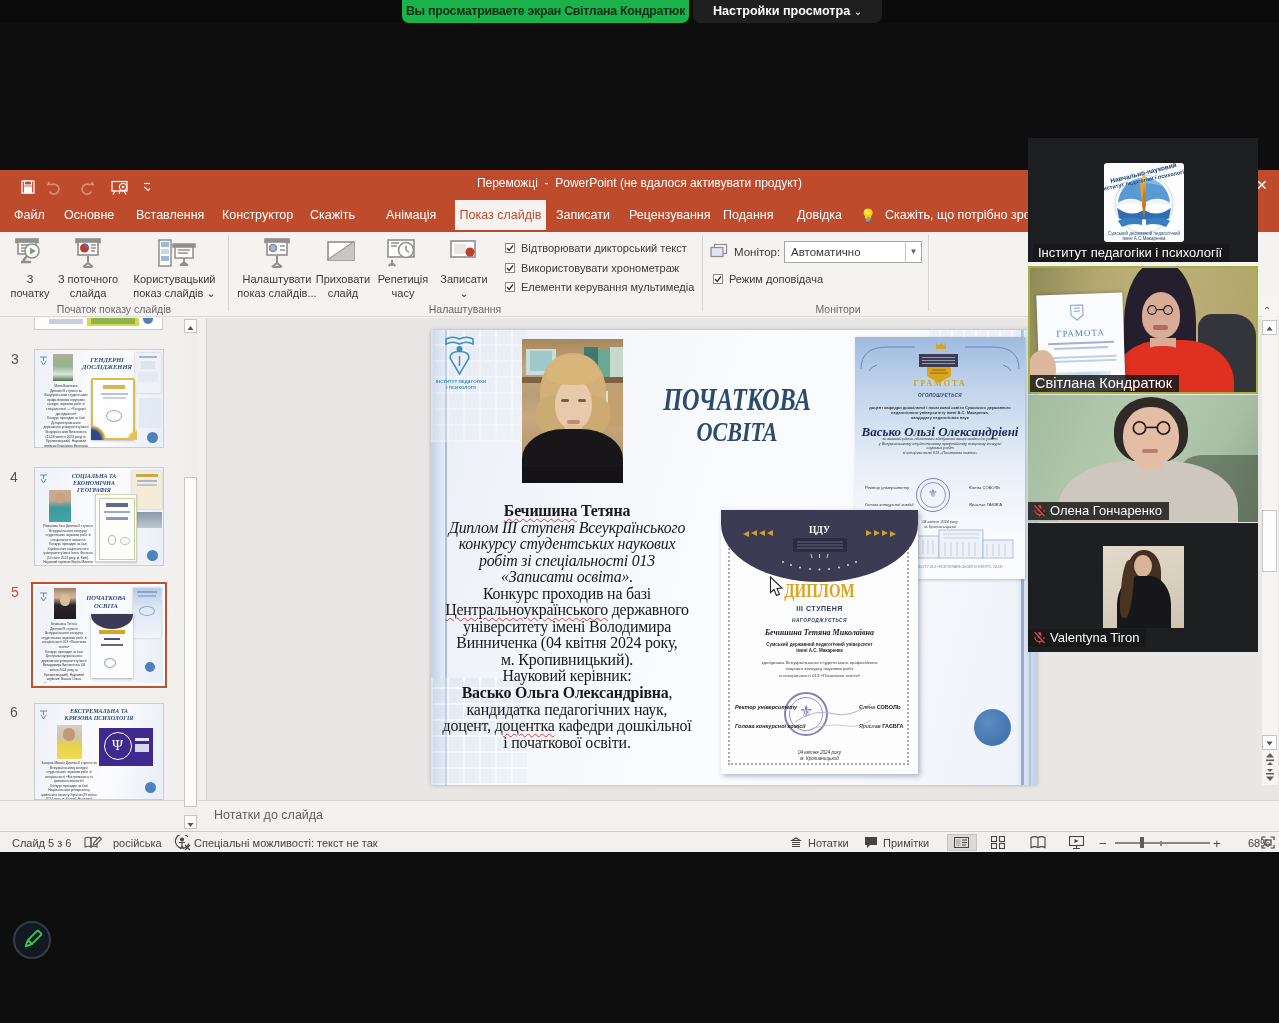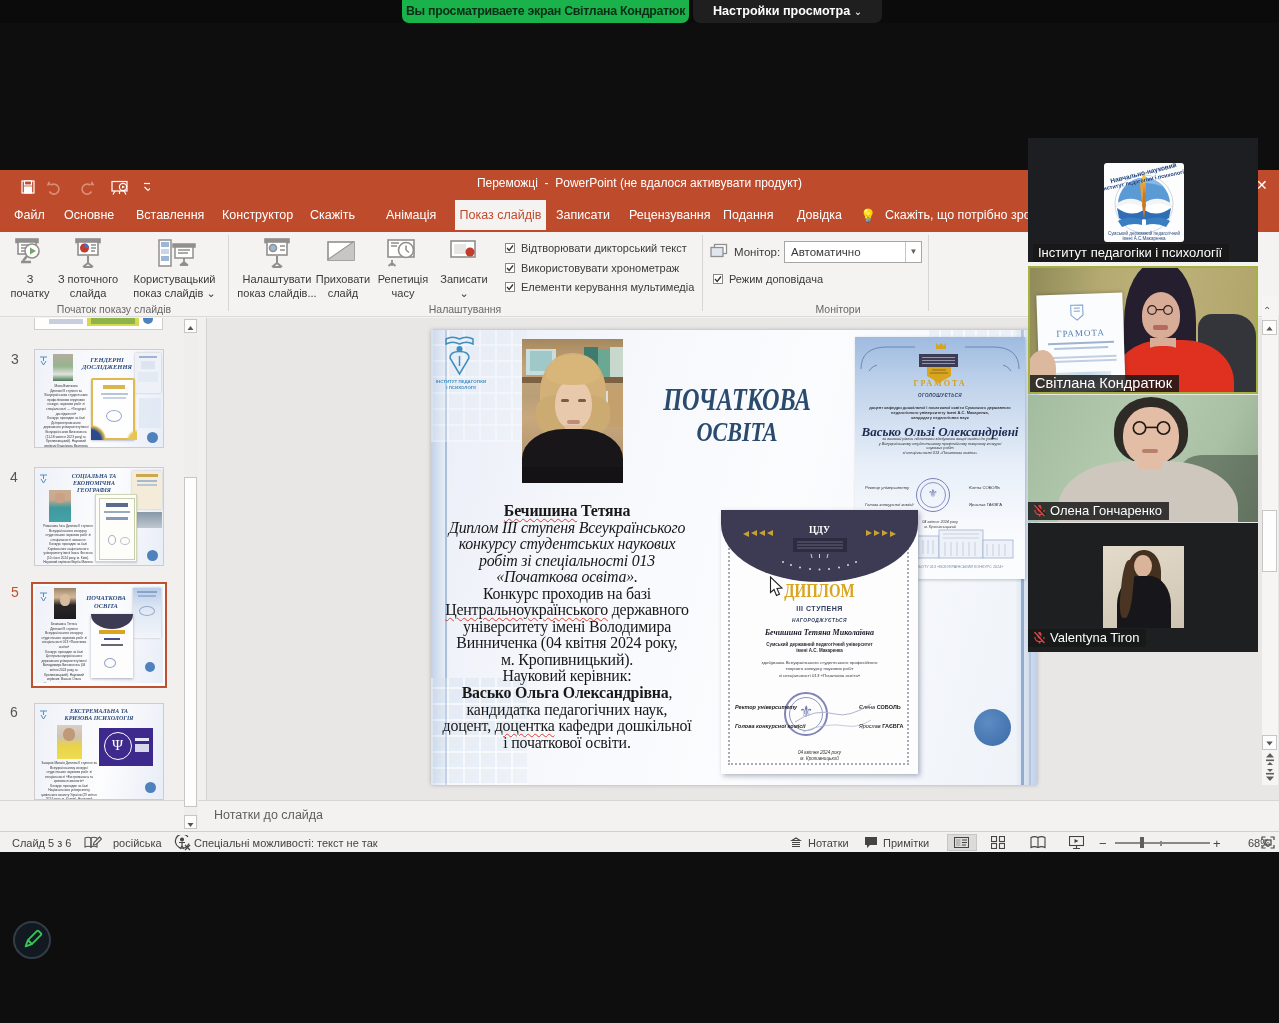--- a/index.html
+++ b/index.html
@@ -426,21 +426,21 @@
     </div>
 
     <div id="title1" class="abs" style="left:200px;top:51px;width:212px;text-align:center;font-family:'Liberation Serif',serif;font-weight:bold;font-style:italic;font-size:32.5px;color:#2a4a6e;transform:scaleX(0.745);">ПОЧАТКОВА</div>
     <div id="title2" class="abs" style="left:200px;top:87px;width:212px;text-align:center;font-family:'Liberation Serif',serif;font-weight:bold;font-style:italic;font-size:27px;color:#2a4a6e;transform:scaleX(0.82);">ОСВІТА</div>
 
     <div class="abs" id="txt" style="left:5px;top:173px;width:262px;text-align:center;font-family:'Liberation Serif',serif;font-size:15.9px;line-height:16.55px;color:#181818;letter-spacing:-0.2px;">
       <div><b><span class="wavy">Бечишина</span> Тетяна</b></div>
       <div><i>Диплом ІІІ ступеня Всеукраїнського</i></div>
       <div><i>конкурсу студентських наукових</i></div>
       <div><i>робіт зі спеціальності 013</i></div>
-      <div><i>«Початкова освіта».</i></div>
+      <div><i>«Записати освіта».</i></div>
       <div>Конкурс проходив на базі</div>
       <div><span class="wavy">Центральноукраїнського</span> державного</div>
       <div>університету імені Володимира</div>
       <div>Винниченка (04 квітня 2024 року,</div>
       <div>м. Кропивницький).</div>
       <div>Науковий керівник:</div>
       <div><b>Васько Ольга Олександрівна</b>,</div>
       <div>кандидатка педагогічних наук,</div>
       <div>доцент, <span class="wavy">доцентка</span> кафедри дошкільної</div>
       <div>і початкової освіти.</div>

